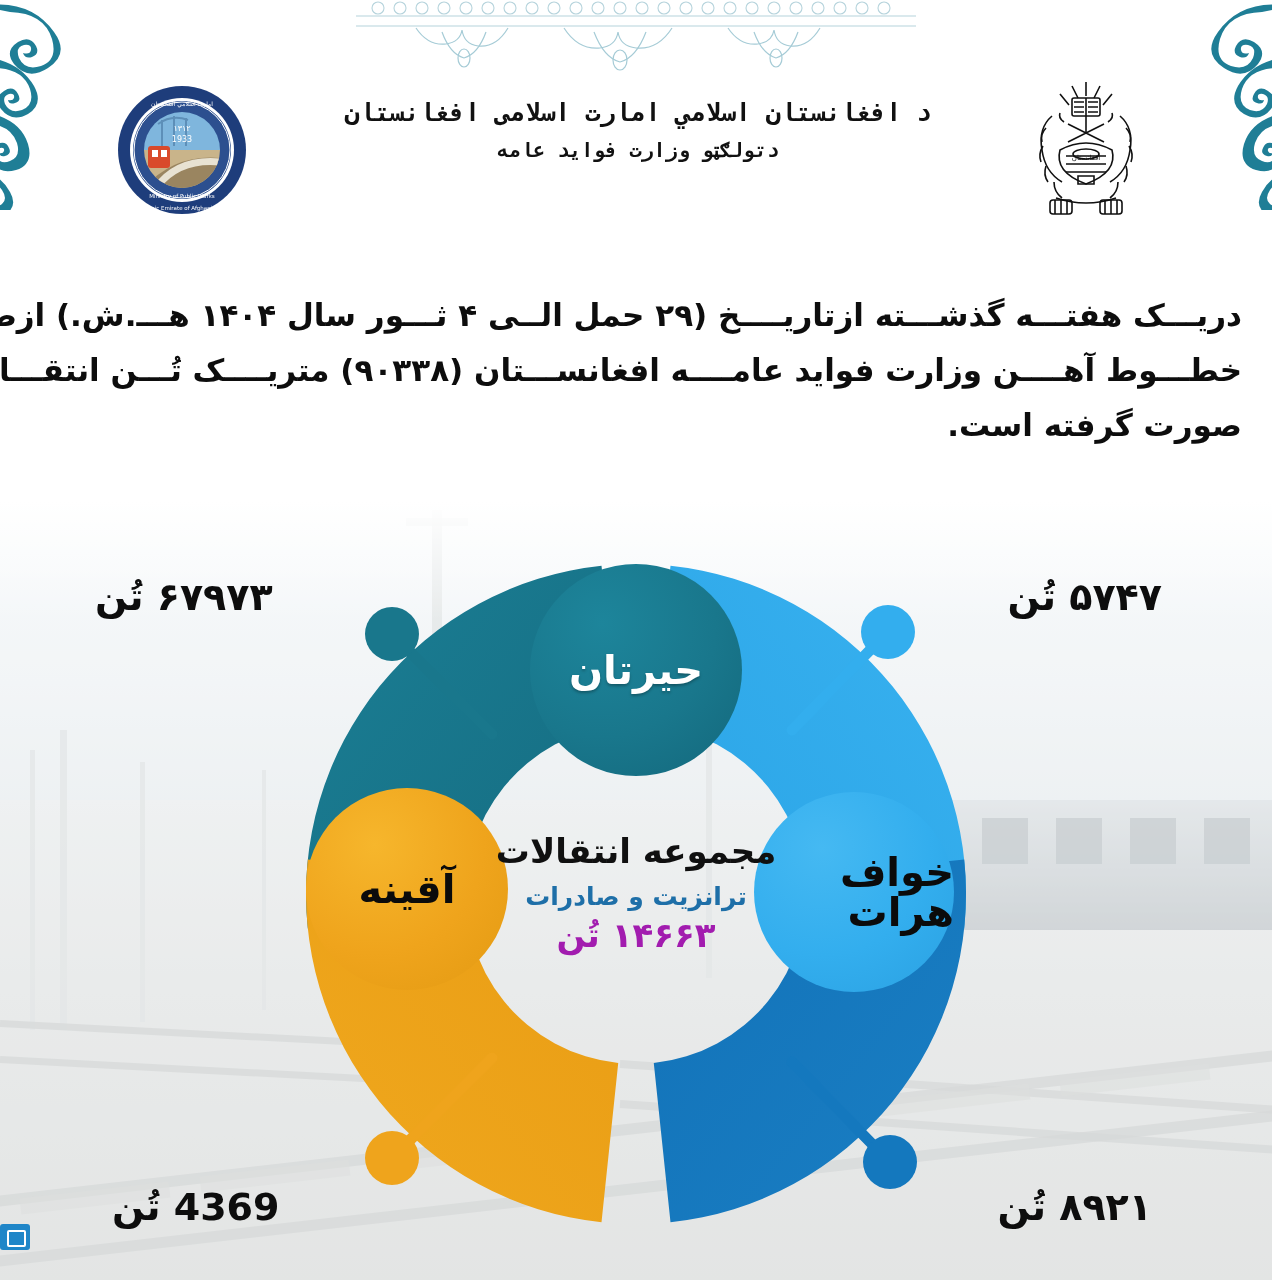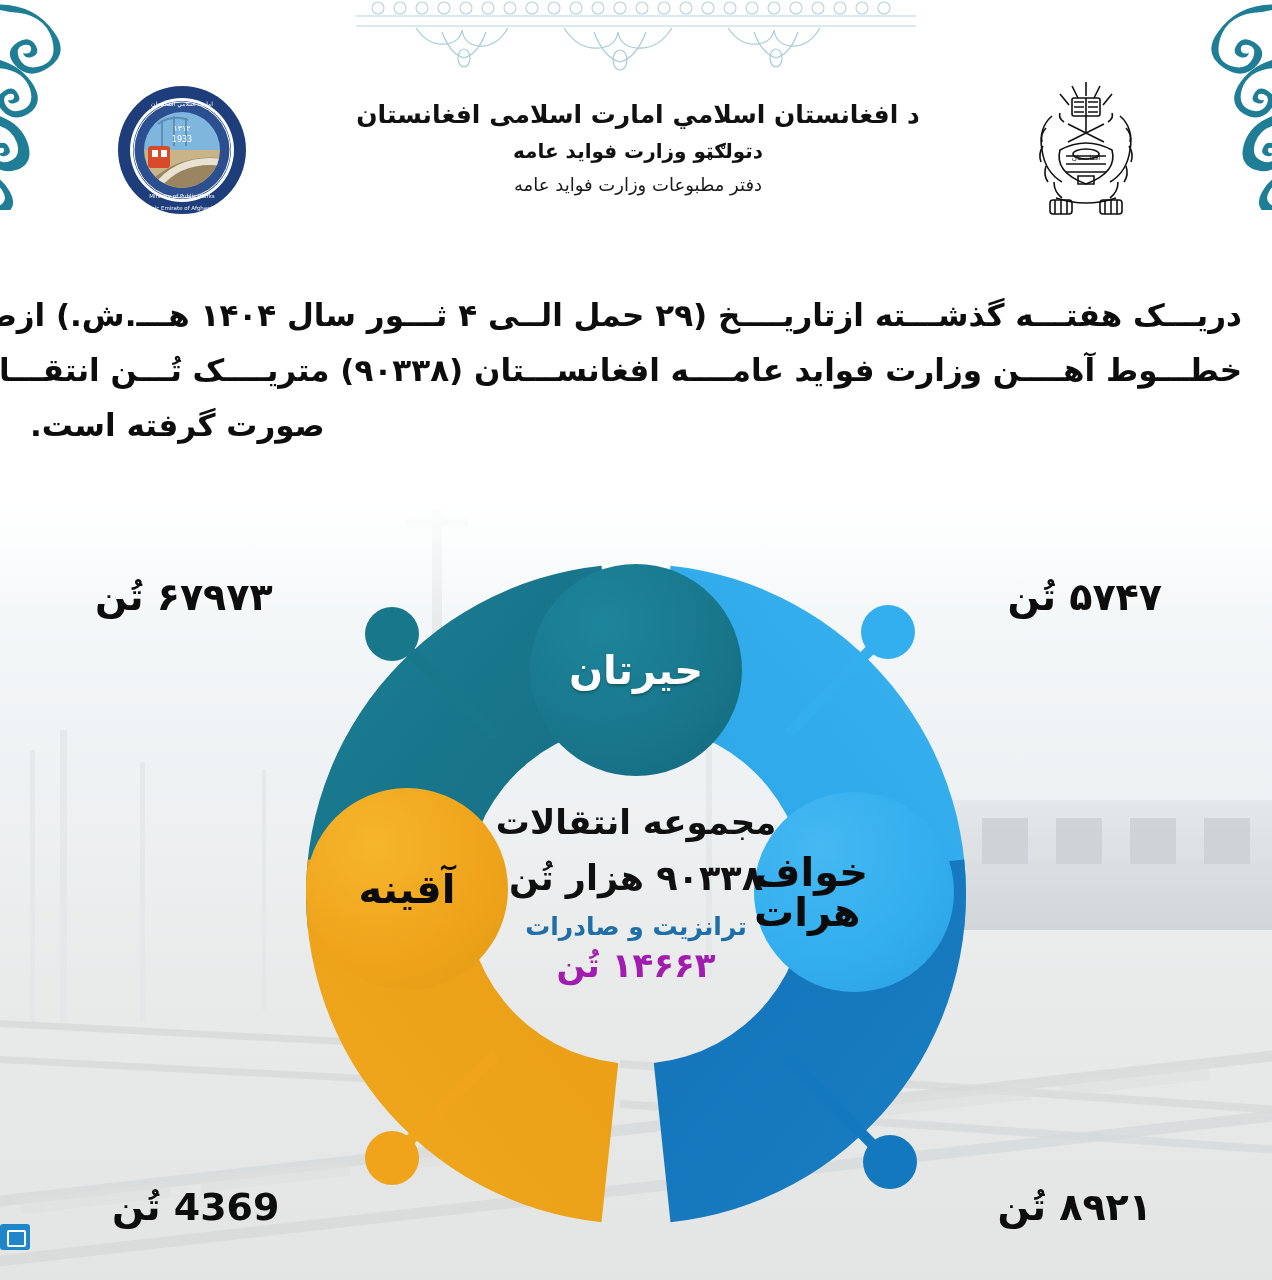--- a/index.html
+++ b/index.html
@@ -16,35 +16,35 @@
   .corner-orn.right{right:0;}
 
   .top-orn{position:absolute;top:0;left:50%;transform:translateX(-50%);
            width:560px;height:72px;pointer-events:none;}
 
   
   .header{position:absolute;top:72px;left:0;right:0;height:180px;}
   .logo-left{position:absolute;left:116px;top:12px;width:132px;height:132px;}
   .emblem-right{position:absolute;right:116px;top:4px;width:140px;height:150px;}
 
-  .header-text{position:absolute;left:4px;right:0;top:24px;text-align:center;}
+  .header-text{position:absolute;left:4px;right:0;top:24px;text-align:center;font-family:Liberation Mono, monospace;}
   .hdr-line1{font-size:25px;font-weight:700;color:#111;letter-spacing:0;line-height:1.55;}
   .hdr-line2{font-size:20px;font-weight:700;color:#111;line-height:1.65;}
   .hdr-line3{font-size:18px;font-weight:400;color:#1a1a1a;line-height:1.9;}
 
   
   .lead{
     position:absolute;top:288px;left:30px;right:30px;
     text-align:center;
     font-size:31px;font-weight:700;color:#0d0d0d;
     line-height:1.78;letter-spacing:0.3px;
     direction:rtl;
   }
   .lead .ln{display:block;white-space:nowrap;}
-  .lead .ln.last{ text-align:left; }
+  .lead .ln.last{ text-align:right; }
 
   
   .photo{
     position:absolute;left:0;right:0;top:500px;height:780px;overflow:hidden;
     background:#eef2f5;
   }
   .photo .sky{position:absolute;left:0;right:0;top:0;height:330px;
     background:linear-gradient(180deg,#f2f6f8 0%,#e9eef1 55%,#dfe5e8 100%);}
   .photo .ground{position:absolute;left:0;right:0;top:300px;bottom:0;
     background:linear-gradient(180deg,#e3e7e8 0%,#d9dcdc 40%,#cfd2d1 100%);}
@@ -65,21 +65,21 @@
     background:#1f86c8;border-radius:3px;}
   .corner-badge:after{content:"";position:absolute;left:7px;top:6px;width:15px;height:13px;
     border:2px solid #fff;border-radius:2px;}
 
   
   .chart-wrap{position:absolute;left:50%;top:538px;transform:translateX(-50%);
               width:712px;height:712px;}
   .chart-svg{position:absolute;inset:0;}
 
   .node{position:absolute;border-radius:50%;display:flex;align-items:center;
-        justify-content:center;text-align:left;}
+        justify-content:center;text-align:right;}
   .node span{font-size:40px;font-weight:700;line-height:1;}
 
   #node-hairatan{width:212px;height:212px;left:250px;top:26px;
      background:radial-gradient(circle at 34% 28%,#1d859b 0%,#19778c 55%,#13687c 100%);}
   #node-hairatan span{color:#ffffff;text-shadow:0 2px 3px rgba(0,0,0,.28);}
 
   #node-khaf{width:200px;height:200px;left:474px;top:254px;
      background:radial-gradient(circle at 34% 28%,#45b9f2 0%,#33aeee 55%,#2aa1e2 100%);}
   #node-khaf span{color:#0b0b0b;}
 
@@ -222,21 +222,20 @@
       <rect x="34" y="124" width="22" height="14" rx="3"></rect>
       <rect x="84" y="124" width="22" height="14" rx="3"></rect>
       <path d="M39 124 v14 M45 124 v14 M51 124 v14 M89 124 v14 M95 124 v14 M101 124 v14"></path>
     </g>
     <text x="70" y="84" font-size="7" text-anchor="middle" fill="#111" font-family="DejaVu Sans, sans-serif">افغانستان</text>
   </svg>
 
   <div class="header-text">
     <div class="hdr-line1">د افغانستان اسلامي امارت اسلامی افغانستان</div>
     <div class="hdr-line2">دتولګټو وزارت فواید عامه</div>
-    <div class="hdr-line3">دفتر مطبوعات وزارت فواید عامه</div>
   </div>
 </div>
 
 <div class="lead">
   <span class="ln">دریـــک هفتـــه گذشـــته ازتاریــــخ (۲۹ حمل الــی ۴ ثـــور سال ۱۴۰۴ هـــ.ش.) ازطریق</span>
   <span class="ln">خطـــوط آهــــن وزارت فواید عامــــه افغانســـتان (۹۰۳۳۸) متریــــک تُـــن انتقـــالات</span>
   <span class="ln last">صورت گرفته است.</span>
 </div>
 
 <div class="photo">
@@ -330,21 +329,20 @@
   </div>
   <div class="node" id="node-khaf">
     <span>خواف هرات</span>
   </div>
   <div class="node" id="node-aqina">
     <span>آقینه</span>
   </div>
 
   <div class="hub">
     <div class="h-t1">مجموعه انتقالات</div>
-    <div class="h-t2">۹۰۳۳۸ هزار تُن</div>
     <div class="h-t3">ترانزیت و صادرات</div>
     <div class="h-t4">۱۴۶۶۳ تُن</div>
   </div>
 </div>
 
 <div class="val" id="val-hairatan">۶۷۹۷۳ تُن</div>
 <div class="val" id="val-khaf">۵۷۴۷ تُن</div>
 <div class="val" id="val-aqina">4369 تُن</div>
 <div class="val" id="val-torghundi">۸۹۲۱ تُن</div>
 

